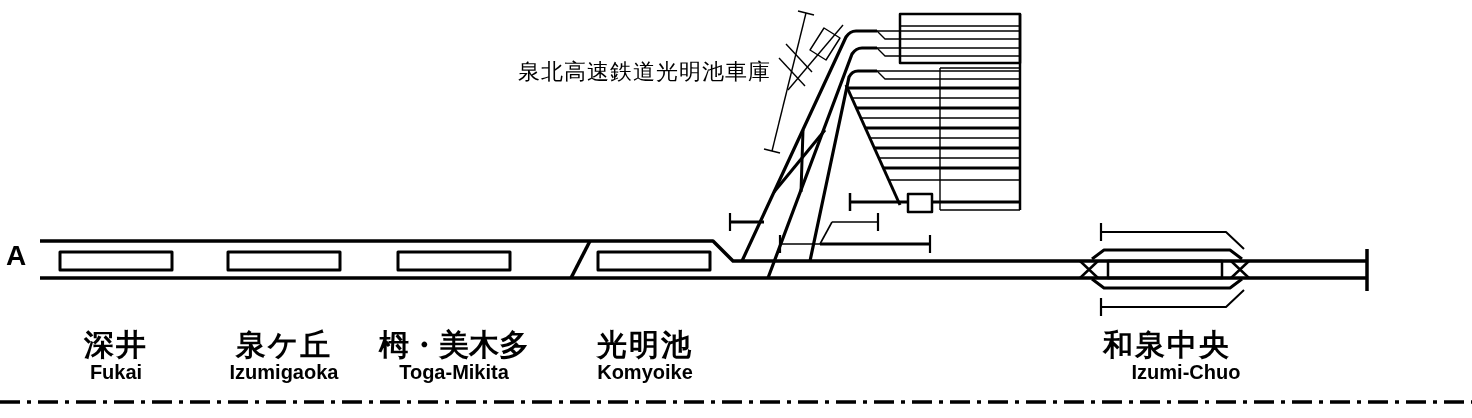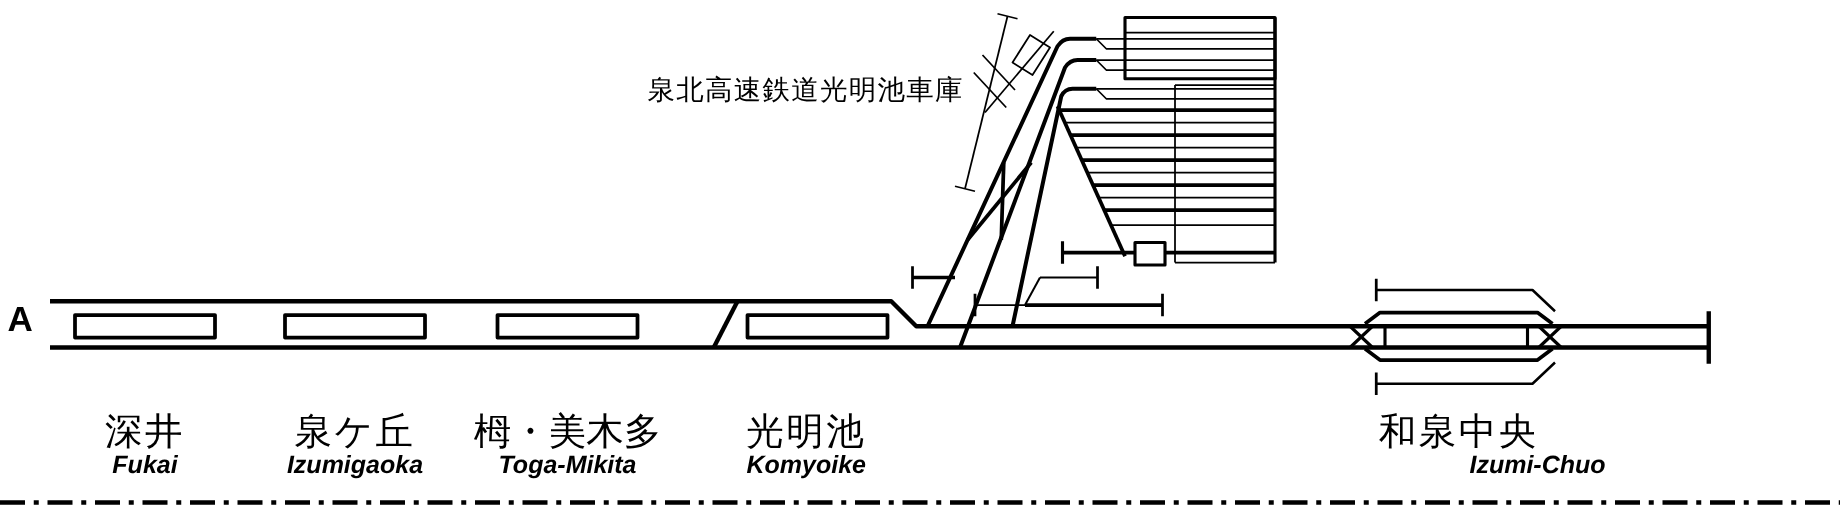--- a/index.html
+++ b/index.html
@@ -5,22 +5,22 @@
   html,body{margin:0;padding:0;background:#fff;}
   #canvas{
     position:relative;
     width:1472px;height:418px;
     background:#fff;
     font-family:"Liberation Sans","DejaVu Sans",sans-serif;
     overflow:hidden;
   }
   #trackmap{position:absolute;left:0;top:0;}
   .lbl{position:absolute;color:#000;white-space:nowrap;}
-  .station-ja{font-size:30px;font-weight:normal;transform:translateX(-50%);letter-spacing:2px;}
-  .station-en{font-size:20px;font-weight:bold;transform:translateX(-50%);font-style:italic;}
+  .station-ja{font-size:30px;font-weight:bold;transform:translateX(-50%);letter-spacing:2px;}
+  .station-en{font-size:20px;font-weight:bold;transform:translateX(-50%);}
   .depot-lbl{font-size:22px;font-weight:normal;letter-spacing:1px;}
   .line-letter{font-size:28px;font-weight:bold;}
 </style>
 </head>
 <body>
 
 <div id="canvas">
 
   <svg id="trackmap" width="1472" height="418" viewBox="0 0 1472 418" fill="none" stroke="#000" stroke-linejoin="round" stroke-linecap="butt">
 
@@ -144,15 +144,15 @@
   <div class="lbl station-ja" style="left:284px;top:325px;">泉ケ丘</div>
   <div class="lbl station-en" style="left:284px;top:361px;text-align:right;">Izumigaoka</div>
 
   <div class="lbl station-ja" style="left:454px;top:325px;letter-spacing:0;">栂・美木多</div>
   <div class="lbl station-en" style="left:454px;top:361px;">Toga-Mikita</div>
 
   <div class="lbl station-ja" style="left:645px;top:325px;text-align:center;">光明池</div>
   <div class="lbl station-en" style="left:645px;top:361px;">Komyoike</div>
 
   <div class="lbl station-ja" style="left:1167px;top:325px;">和泉中央</div>
-  <div class="lbl station-en" style="left:1230px;top:361px;">Izumi-Chuo</div>
+  <div class="lbl station-en" style="left:1186px;top:361px;">Izumi-Chuo</div>
 
 </div>
 
 </body></html>

